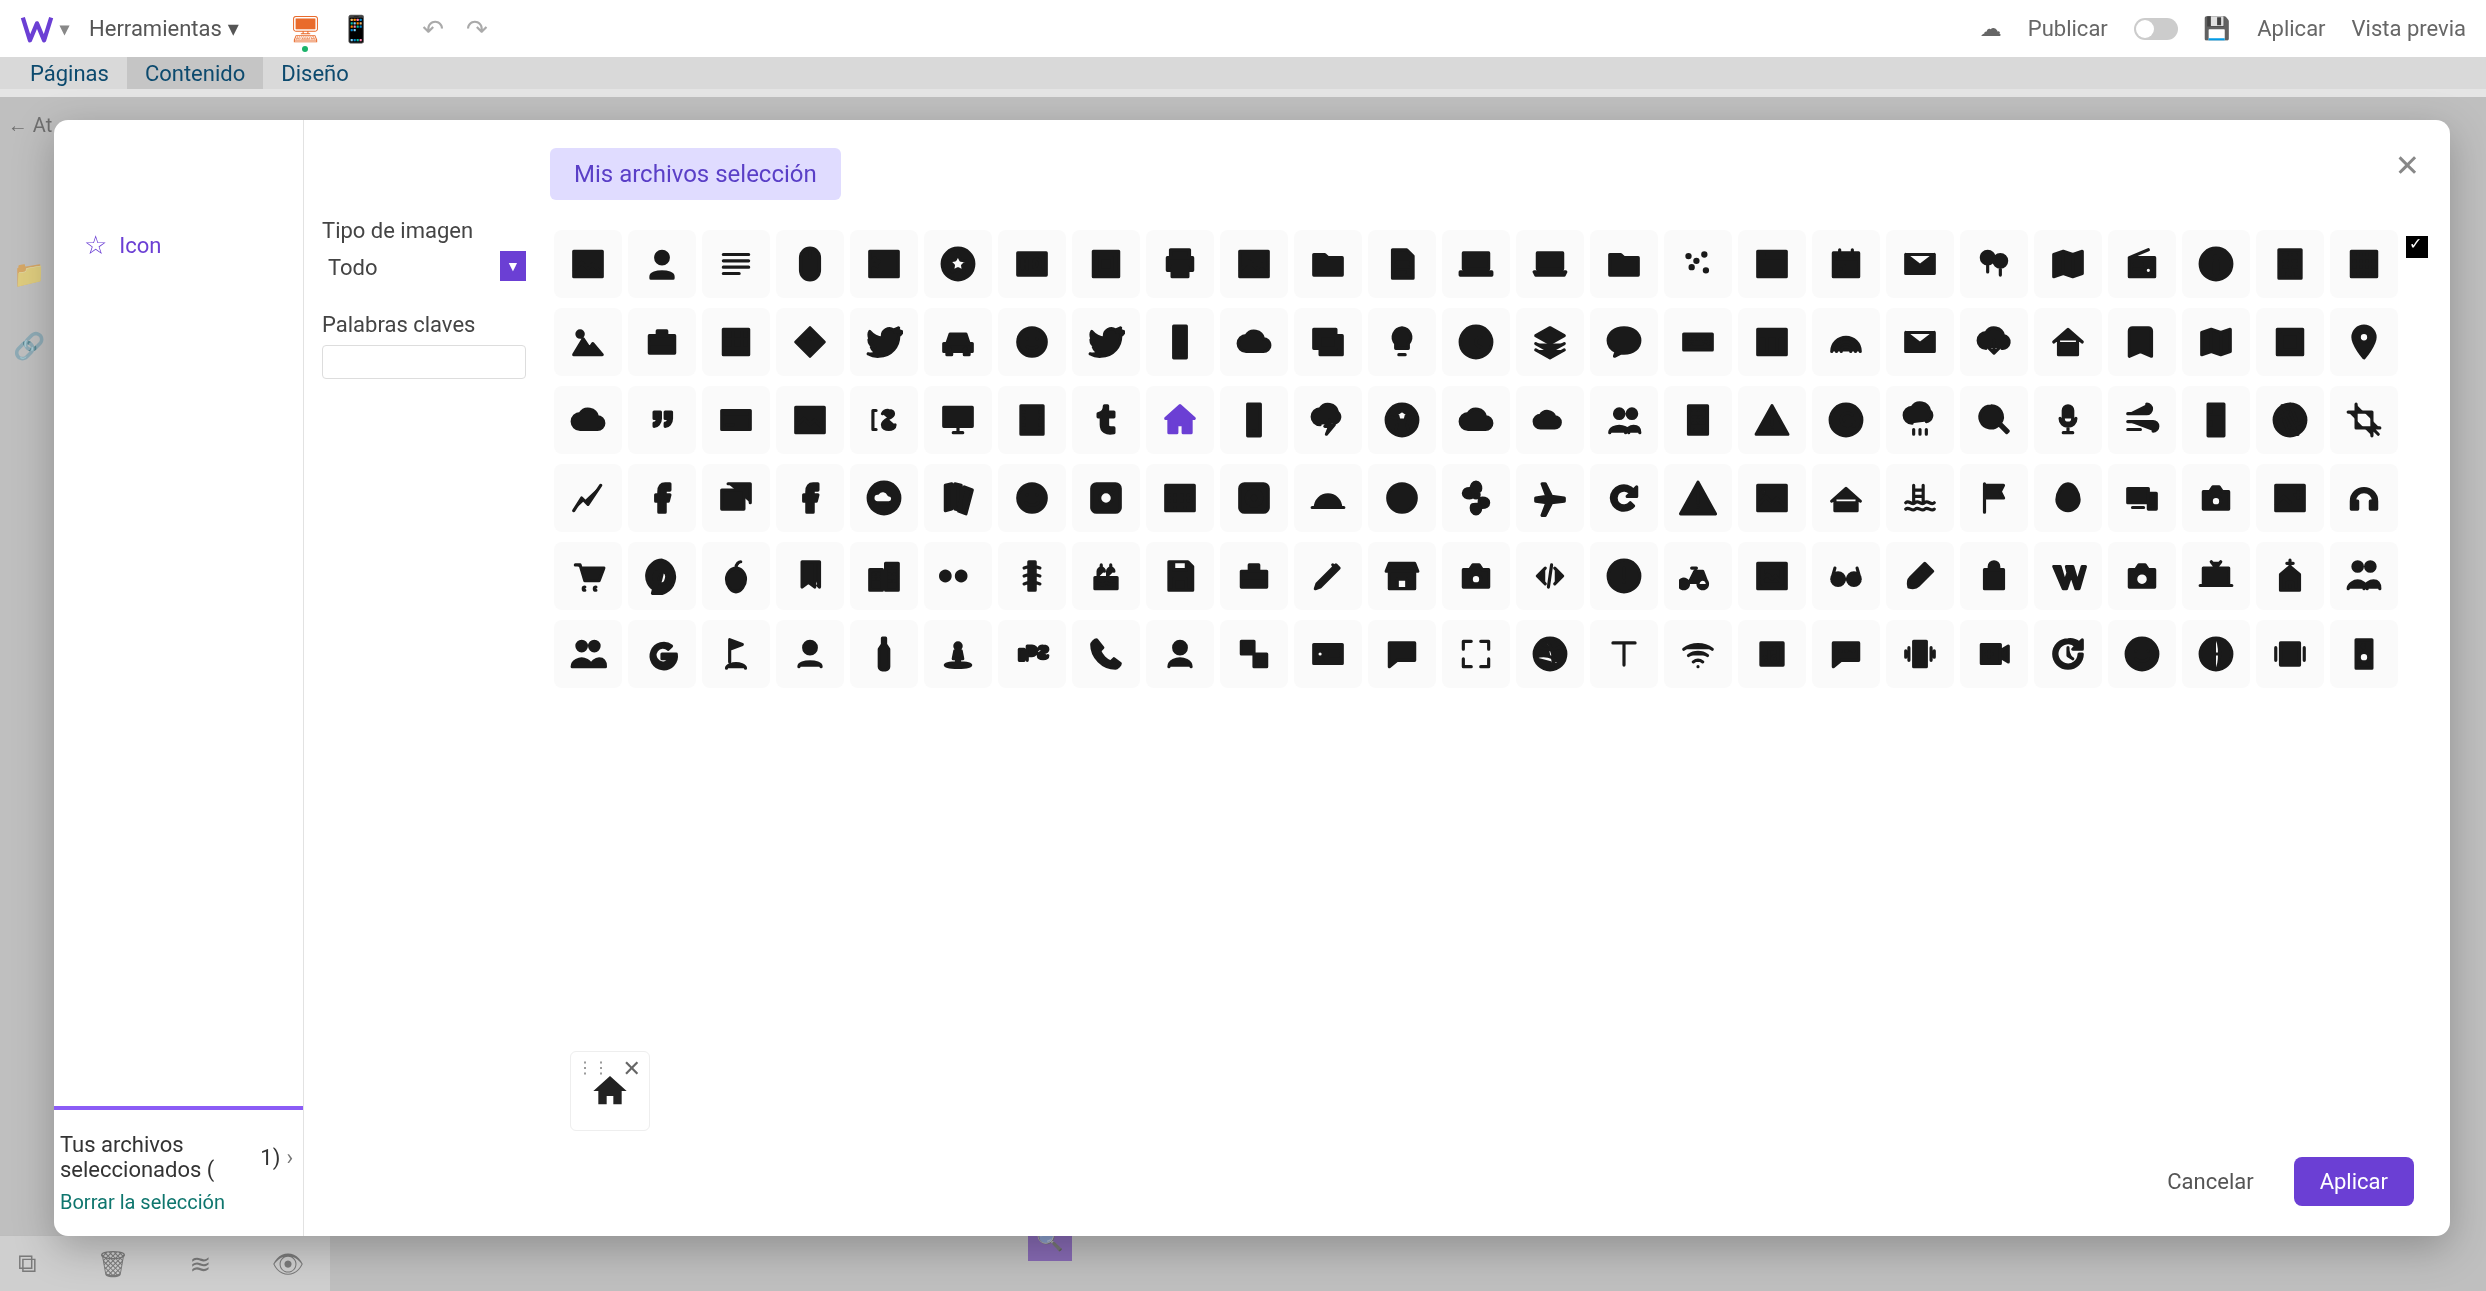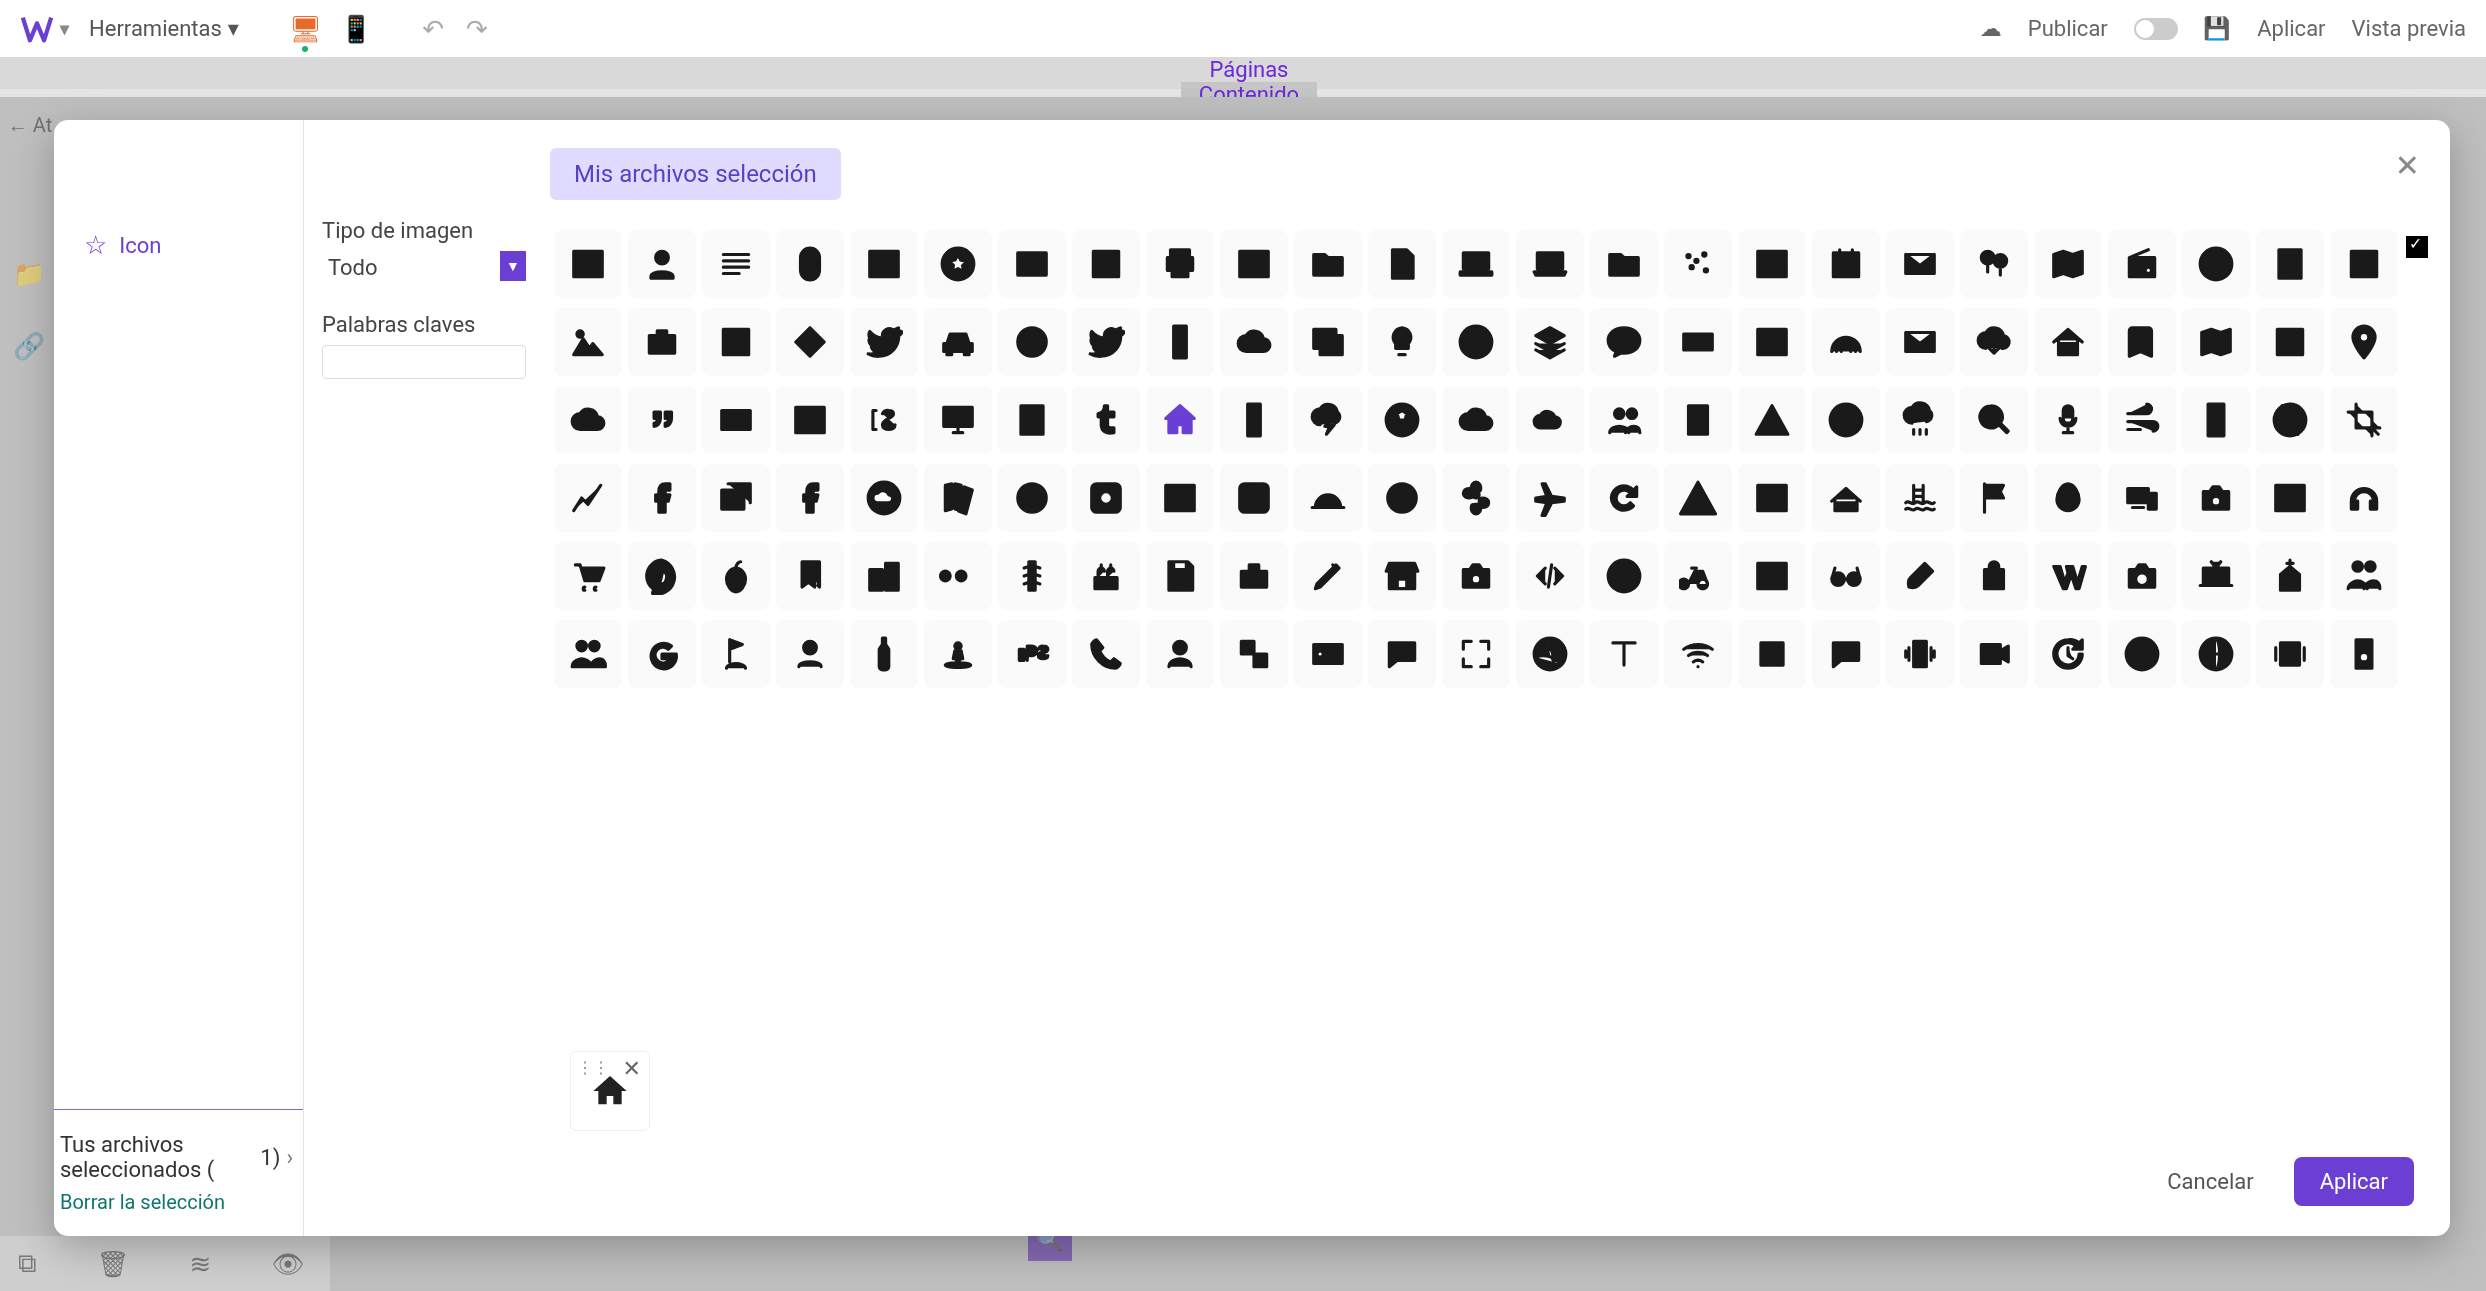--- a/index.html
+++ b/index.html
@@ -33,22 +33,21 @@
 .device-icons .dev.active::after{content:"";position:absolute;bottom:-8px;left:50%;transform:translateX(-50%);width:6px;height:6px;border-radius:50%;background:#1bb36a;}
 .history{display:flex;gap:22px;margin-left:30px;color:#aaa;font-size:26px;}
 .topbar-right{margin-left:auto;display:flex;align-items:center;gap:26px;color:#666;}
 .toggle{width:44px;height:22px;background:#ccc;border-radius:20px;position:relative;}
 .toggle::before{content:"";position:absolute;left:2px;top:2px;width:18px;height:18px;background:#fff;border-radius:50%;}
 
 
 .tabbar{
   position:absolute;top:57px;left:0;right:0;height:32px;
   background:#d9d9d9;display:flex;align-items:center;padding-left:12px;gap:0;
-  color:#6d28d9;
-  flex-direction:column;
+  color:#0c4a6e;
 }
 .tabbar .tab{padding:0 18px;height:100%;display:flex;align-items:center;font-size:22px;}
 .tabbar .tab.active{background:#c5c5c5;}
 
 
 .backdrop{
   position:absolute;top:97px;left:0;right:0;bottom:0;
   background:#d0d0d0;overflow:hidden;
 }
 .backdrop-search{
@@ -74,21 +73,21 @@
   background:#fff;border-radius:14px;
   display:flex;
   box-shadow:0 12px 40px rgba(0,0,0,0.25);
 }
 .modal-left{
   width:250px;border-right:1px solid #e2e2e2;display:flex;flex-direction:column;
 }
 .icon-entry{margin:110px 0 0 30px;display:flex;align-items:center;gap:12px;color:#6b3fd4;}
 .icon-entry .star{font-size:26px;}
 .modal-left .footer{
-  margin-top:auto;border-top:1px solid #8b5cf6;padding:22px 10px 22px 6px;
+  margin-top:auto;border-top:4px solid #8b5cf6;padding:22px 10px 22px 6px;
   display:flex;flex-direction:column;gap:8px;
 }
 .footer .row{display:flex;align-items:center;font-size:22px;color:#333;}
 .footer .count{margin-left:auto;color:#333;}
 .footer .chev{font-size:22px;color:#777;margin-left:6px;}
 .footer .clear{color:#0f766e;font-size:20px;}
 .leftbar-bottom{
   position:absolute;left:0;bottom:0;width:330px;height:56px;background:#e9e9e9;border-top:1px solid #ccc;
   display:flex;align-items:center;padding-left:18px;gap:60px;color:#666;font-size:26px;
 }

